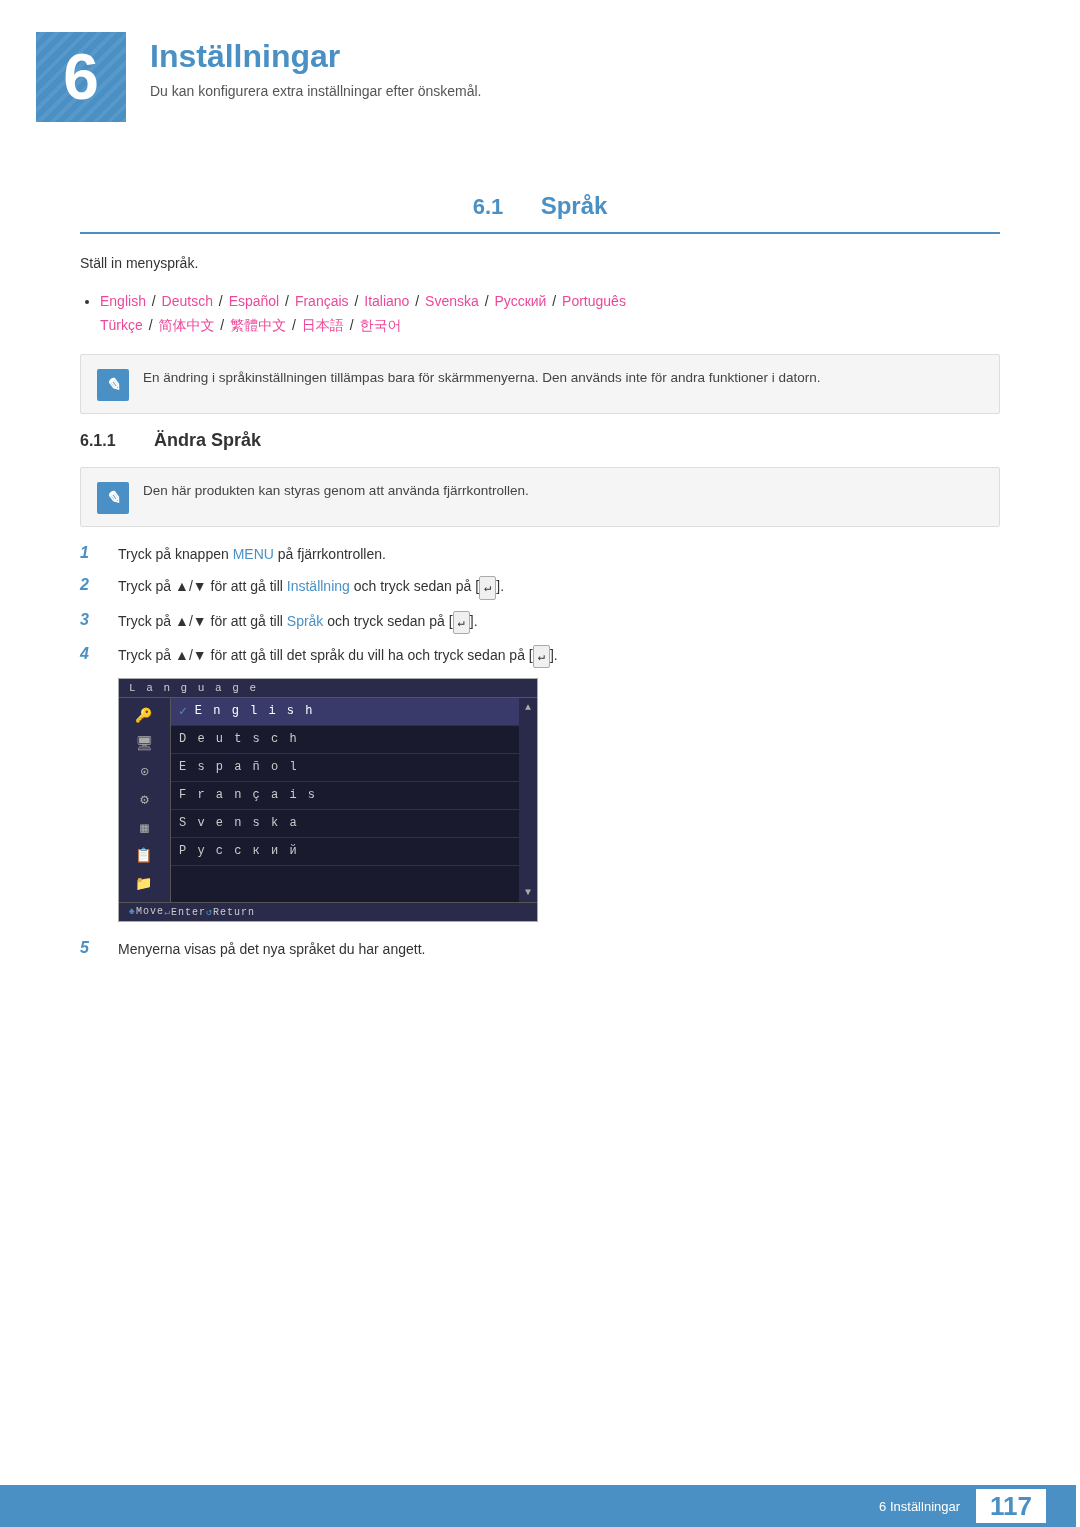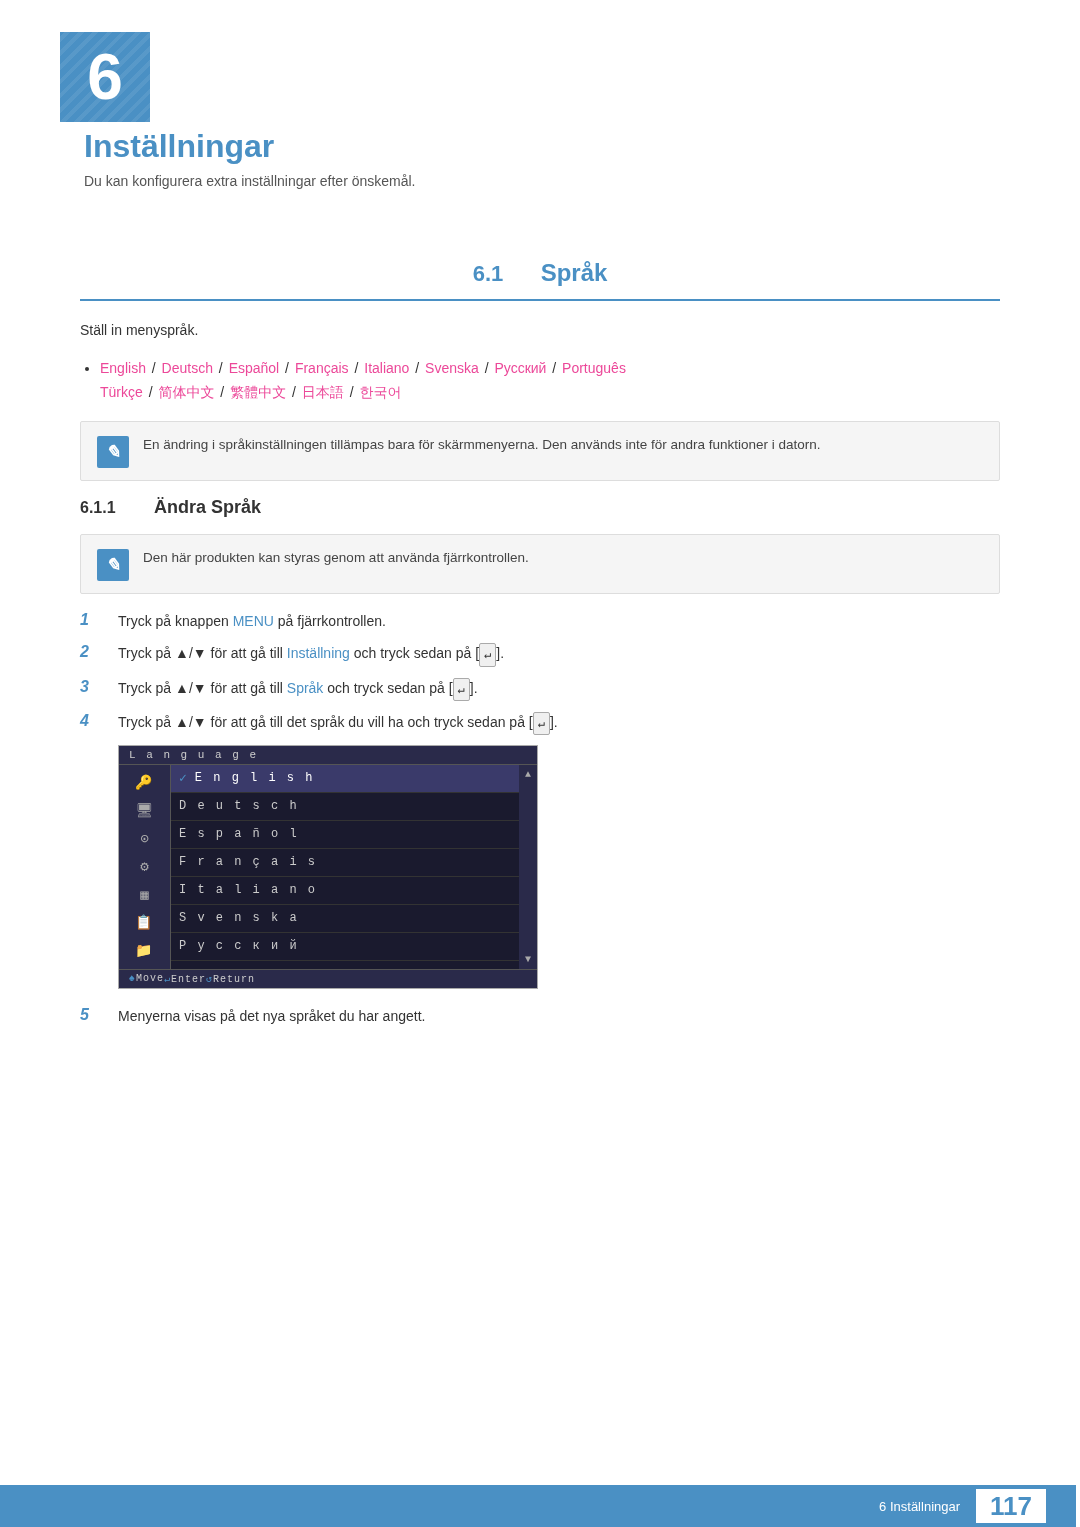--- a/index.html
+++ b/index.html
@@ -10,23 +10,22 @@
       width: 1080px;
       min-height: 1527px;
       position: relative;
       font-size: 15px;
     }
 
     
     .page-header {
       display: flex;
       align-items: flex-start;
-      padding: 32px 60px 20px 60px;
+      padding: 32px 60px 20px 36px;
       border-bottom: none;
-      flex-direction: column;
     }
     .chapter-number-box {
       background: #4a90c4;
       color: #fff;
       font-size: 64px;
       font-weight: bold;
       width: 90px;
       height: 90px;
       display: flex;
       align-items: center;
@@ -399,23 +398,20 @@
         <div class="lang-item">
           <span>D e u t s c h</span>
         </div>
         <div class="lang-item">
           <span>E s p a ñ o l</span>
         </div>
         <div class="lang-item">
           <span>F r a n ç a i s</span>
         </div>
         <div class="lang-item">
-          <span>I t a l i a n o</span>
-        </div>
-        <div class="lang-item">
           <span>S v e n s k a</span>
         </div>
         <div class="lang-item">
           <span>Р у с с к и й</span>
         </div>
       </div>
       <div class="lang-menu-scroll">
         <div class="scroll-arrow-up">▲</div>
         <div class="scroll-arrow-down">▼</div>
       </div>

